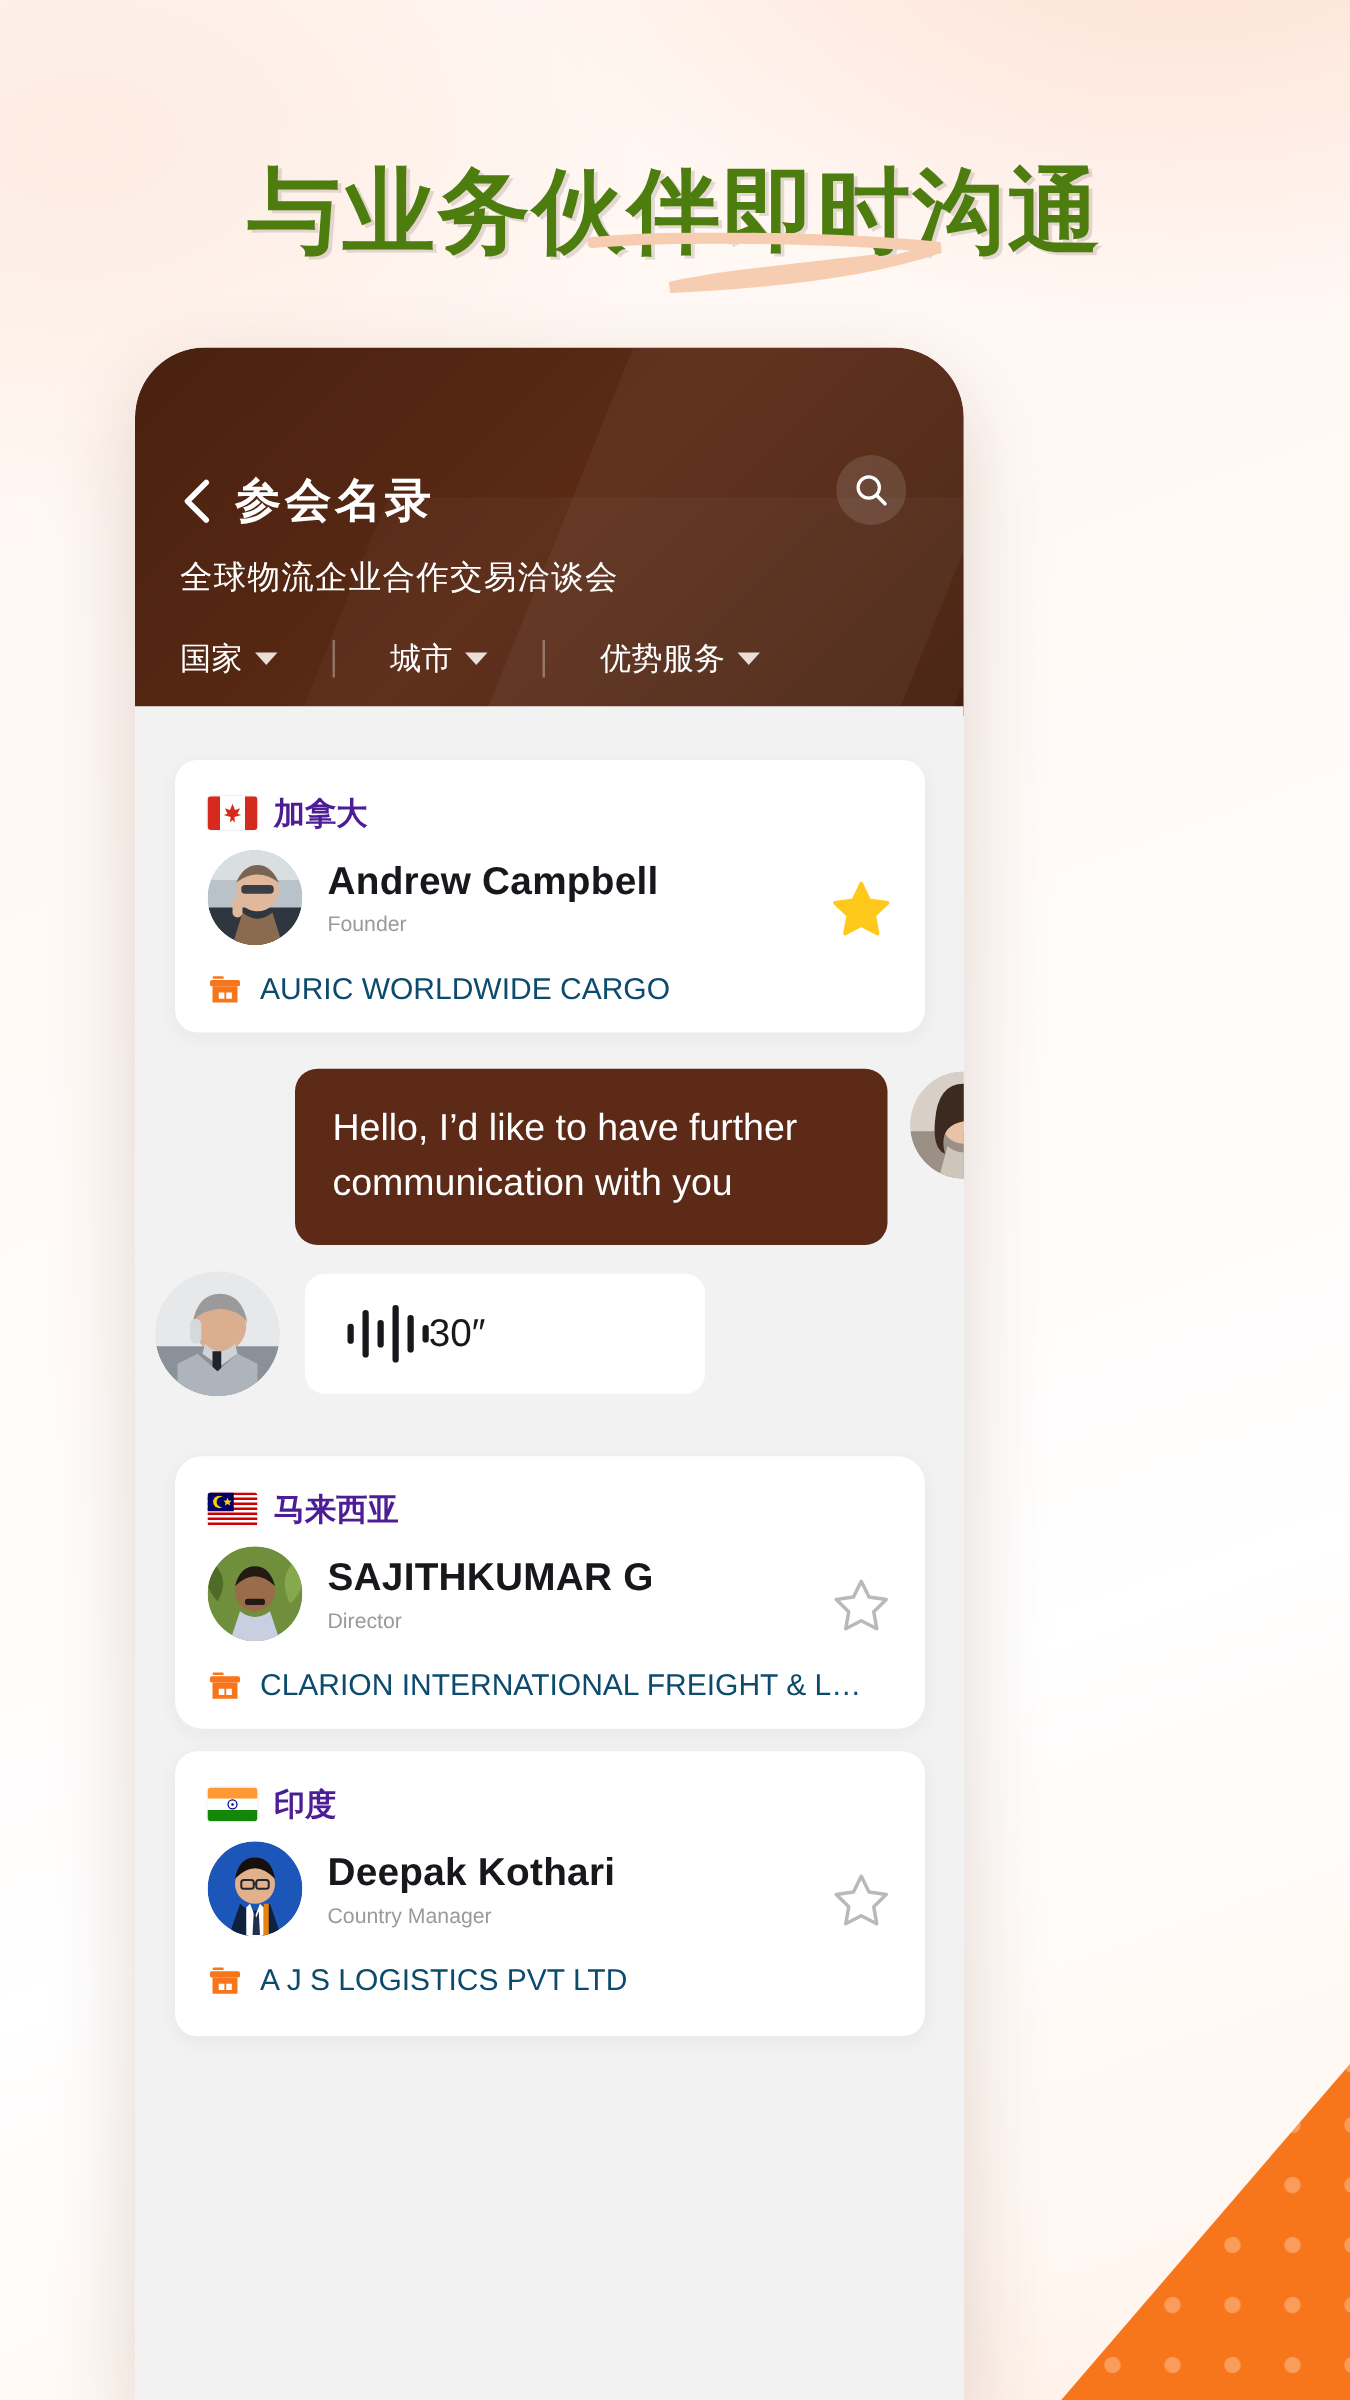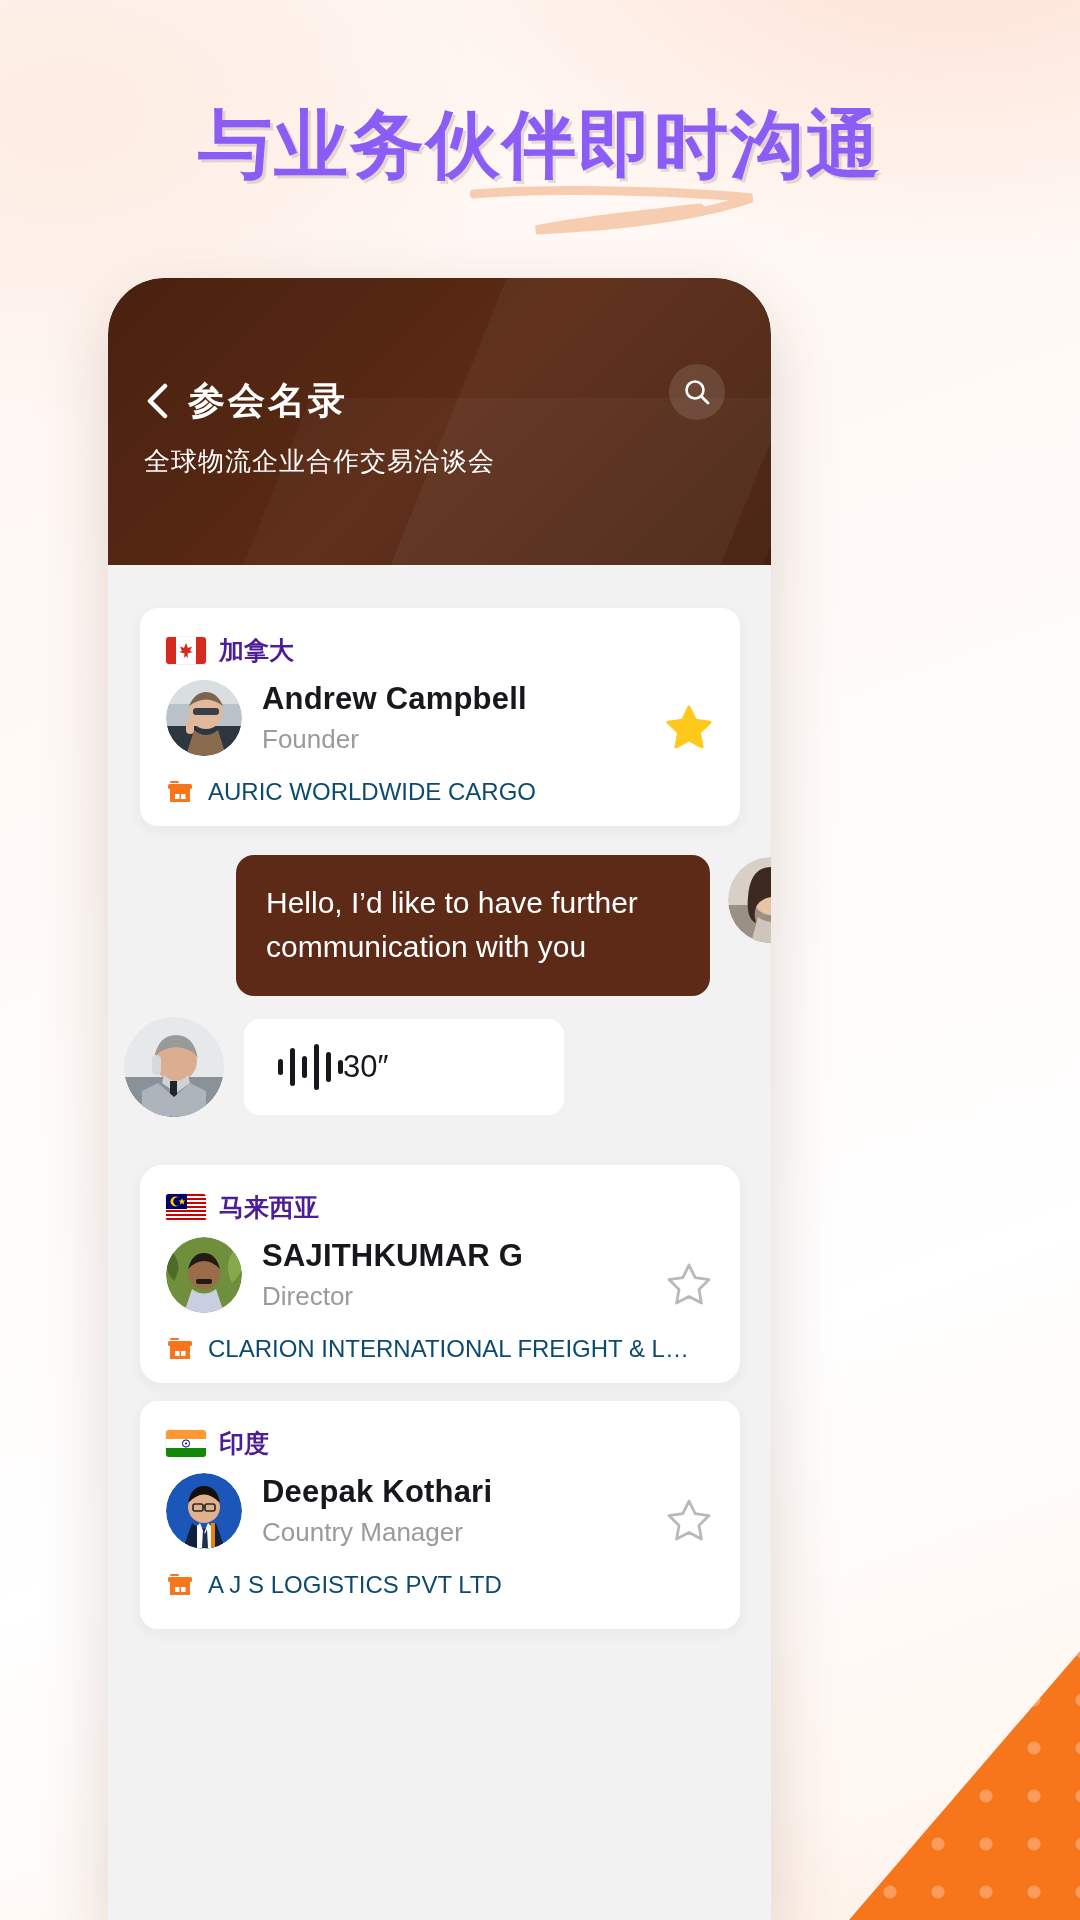--- a/index.html
+++ b/index.html
@@ -32,22 +32,23 @@
     background-size:48px 48px;background-position:0 0;
     clip-path:polygon(22% 100%, 100% 17%, 100% 100%);
   }
 
   
   .headline-wrap{position:absolute;left:0;top:96px;width:1080px;text-align:center;}
   .headline{
     display:inline-block;position:relative;
     font-family:"DejaVu Sans","Liberation Sans",sans-serif;
     font-size:74px;font-weight:bold;letter-spacing:2px;
-    color:#8b5cf6;
+    color:#4d7c0f;
     text-shadow:3px 3px 0 rgba(62,29,16,.14);
+    margin-top:24px;
   }
   .swoosh{
     position:absolute;left:470px;top:186px;width:290px;height:50px;
   }
 
   
   .phone{
     position:absolute;left:108px;top:278px;width:663px;height:1642px;
     background:#f2f2f3;
     border-radius:56px 56px 0 0;
@@ -97,21 +98,21 @@
   .country{
     position:absolute;left:26px;top:26px;display:flex;align-items:center;gap:13px;
   }
   .flag{width:40px;height:27px;border-radius:3px;overflow:hidden;display:block;box-shadow:0 0 0 1px rgba(0,0,0,.05);}
   .country-name{color:#4c1d95;font-size:25px;font-weight:bold;
     font-family:"DejaVu Sans","Liberation Sans",sans-serif;}
 
   .person{position:absolute;left:26px;top:72px;display:flex;align-items:center;gap:20px;}
   .avatar{width:76px;height:76px;border-radius:50%;overflow:hidden;display:block;flex:none;}
   .pname{font-size:31px;font-weight:bold;color:#16181c;letter-spacing:.2px;}
-  .prole{font-size:26px;color:#9a9a9e;margin-top:7px;}
+  .prole{font-size:17px;color:#9a9a9e;margin-top:7px;}
 
   .company{position:absolute;left:26px;top:170px;display:flex;align-items:center;gap:14px;width:540px;}
   .bldg{width:28px;height:28px;flex:none;display:block;}
   .cname{font-size:24px;color:#0c4a6e;white-space:nowrap;overflow:hidden;text-overflow:ellipsis;}
 
   .star{position:absolute;right:28px;top:96px;width:46px;height:46px;}
 
   
   .bubble{
     position:absolute;background:#5c2a17;border-radius:18px;color:#fff;
@@ -158,20 +159,36 @@
 
     <div class="search-btn">
       <svg width="30" height="30" viewBox="0 0 30 30">
         <circle cx="13" cy="13" r="8.5" fill="none" stroke="#ffffff" stroke-width="2.6"></circle>
         <path d="M19.2 19.2 L26 26" stroke="#ffffff" stroke-width="2.8" stroke-linecap="round"></path>
       </svg>
     </div>
 
     <div class="hdr-sub">全球物流企业合作交易洽谈会</div>
 
+    <div class="filters">
+      <div class="filter">
+        <span>国家</span>
+        <span class="caret"></span>
+      </div>
+      <div class="fdiv"></div>
+      <div class="filter">
+        <span>城市</span>
+        <span class="caret"></span>
+      </div>
+      <div class="fdiv"></div>
+      <div class="filter">
+        <span>优势服务</span>
+        <span class="caret"></span>
+      </div>
+    </div>
   </div>
 
   <div class="phone-body">
 
     <div class="card" style="top:43px;height:218px;">
       <div class="country">
         <svg class="flag" viewBox="0 0 40 27">
           <rect width="40" height="27" fill="#ffffff"></rect>
           <rect width="10" height="27" fill="#d52b1e"></rect>
             <rect x="30" width="10" height="27" fill="#d52b1e"></rect>

